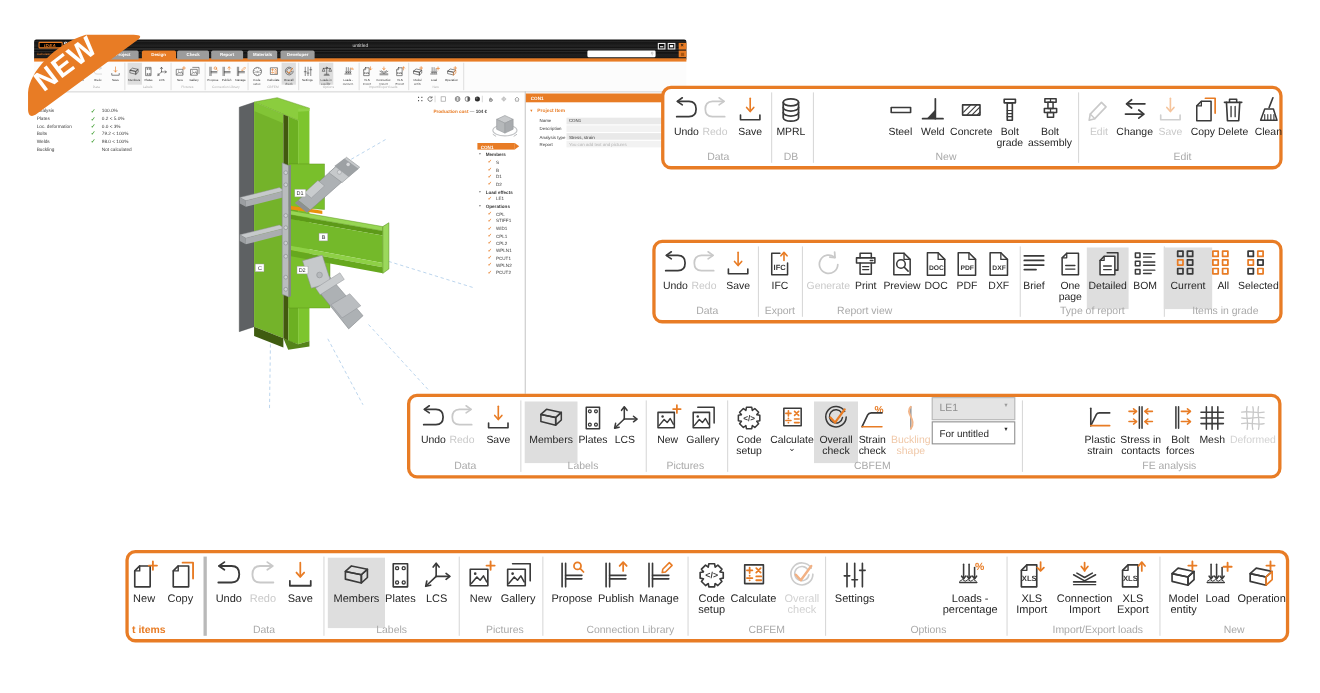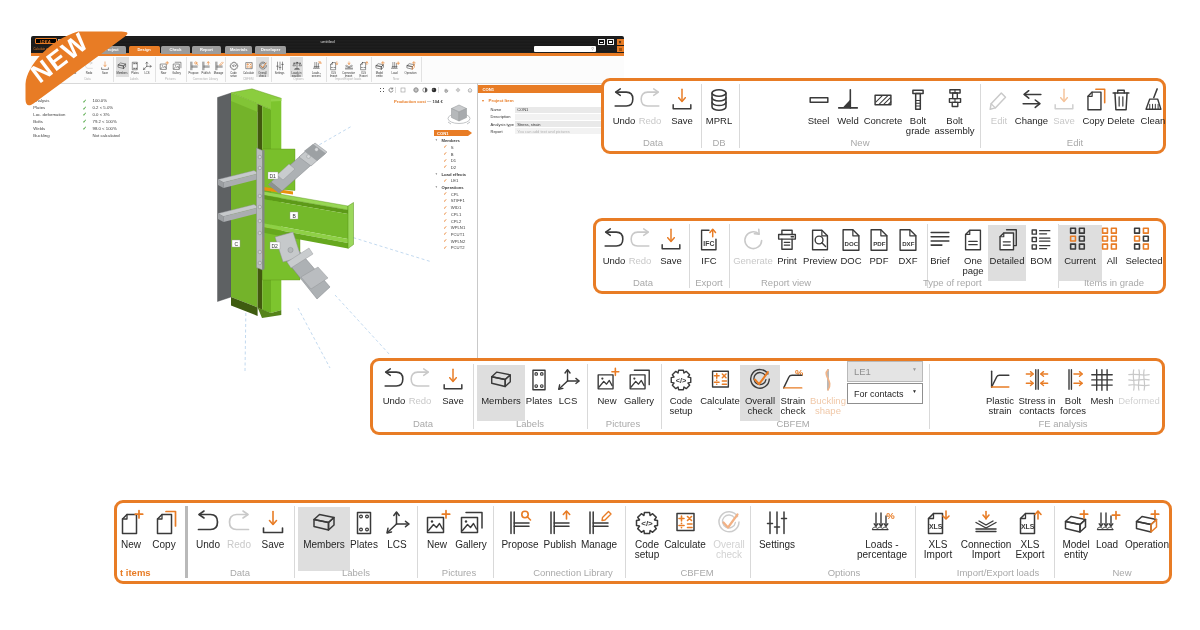--- a/index.html
+++ b/index.html
@@ -294,21 +294,21 @@
           <path d="M3.9 9.9 H9.1 V15.1 H3.9 Z" stroke="#e87c25" stroke-width="1.7" fill="none"></path>
           <path d="M13.4 9.9 H18.6 V15.1 H13.4 Z" stroke="#3a3a3a" stroke-width="1.7" fill="none"></path>
           <path d="M3.9 18.4 H9.1 V23.6 H3.9 Z" stroke="#3a3a3a" stroke-width="1.7" fill="none"></path>
           <path d="M13.4 18.4 H18.6 V23.6 H13.4 Z" stroke="#e87c25" stroke-width="1.7" fill="none"></path>
         </svg></div>
       <div class="rlb" style="color:#262626;font-size:9.5px">Selected</div>
     </div>
     <div class="gname" style="left:-23px;width:140px;text-align:center;color:#a9a9a9">Data</div>
     <div class="gname" style="left:43px;width:140px;text-align:center;color:#a9a9a9">Export</div>
     <div class="gname" style="left:165px;width:140px;text-align:left;color:#a9a9a9">Report view</div>
-    <div class="gname" style="left:327px;width:140px;color:#a9a9a9">Type of report</div>
+    <div class="gname" style="left:327px;width:140px;text-align:center;color:#a9a9a9">Type of report</div>
     <div class="gname" style="left:448px;width:140px;text-align:center;color:#a9a9a9">Items in grade</div>
   </div>
 <div class="ribbon" style="left:370px;top:358px;width:795px;height:77px">
     <div class="rsep" style="left:100px"></div>
     <div class="rsep" style="left:214px"></div>
     <div class="rsep" style="left:288px"></div>
     <div class="rsep" style="left:556px"></div>
     <div class="rit" style="left:-5.0px;width:52px;height:56px;">
       <div class="ricon" style="height:28px"><svg width="26" height="26" viewBox="0 0 28 28" fill="none" stroke-linecap="round" stroke-linejoin="round">
           <path d="M10 2 L5 5.5 L10 9" stroke="#3a3a3a" stroke-width="1.6" fill="none"></path>
@@ -712,21 +712,21 @@
     <div class="gname" style="left:510px;width:140px;text-align:center;color:#a9a9a9">CBFEM</div>
     <div class="gname" style="left:657px;width:140px;text-align:center;color:#a9a9a9">Options</div>
     <div class="gname" style="left:811px;width:140px;text-align:center;color:#a9a9a9">Import/Export loads</div>
     <div class="gname" style="left:935px;width:140px;text-align:center;color:#a9a9a9">New</div>
   </div>
 <div style="position:absolute;left:847px;top:361px;width:76px;height:21px;background:#e4e4e4;border:1px solid #b9b9b9;z-index:30">
   <span style="position:absolute;left:6px;top:4px;font-size:9.5px;color:#8f8f8f">LE1</span>
   <span style="position:absolute;right:5px;top:4px;font-size:5px;color:#9a9a9a">▼</span>
   </div>
 <div style="position:absolute;left:847px;top:383px;width:76px;height:21px;background:#fff;border:1px solid #8f8f8f;z-index:30">
-  <span style="position:absolute;left:6px;top:4.5px;font-size:9px;color:#1f1f1f">For contacts</span>
+  <span style="position:absolute;left:6px;top:4.5px;font-size:9px;color:#1f1f1f">For untitled</span>
   <span style="position:absolute;right:5px;top:4px;font-size:5px;color:#2a2a2a">▼</span>
   </div>
 <div id="app">
     <div id="titlebar"></div>
     <div style="position:absolute;left:4．5px;top:1px"></div>
     <div style="position:absolute;left:4px;top:1.8px;width:22px;height:6.2px;border:0.8px solid #e87c25;border-radius:1px;background:#000;color:#e87c25;font-style:italic;font-weight:bold;font-size:4.1px;text-align:center;line-height:6.2px;letter-spacing:0.3px;z-index:3">IDEA</div>
     <div style="position:absolute;left:27px;top:2px;color:#fff;font-style:italic;font-weight:bold;font-size:5.4px;z-index:3">StatiCa&nbsp; CONNECTION</div>
     <div style="position:absolute;left:73.5px;top:2px;color:#fff;font-style:italic;font-weight:bold;font-size:5.4px;z-index:3">NOW</div>
     <div style="position:absolute;left:3px;top:10.2px;color:#e87c25;font-size:2.8px;z-index:3">Calculate yesterday's estimates</div>
     <div style="position:absolute;left:290px;top:2.4px;color:#ddd;font-size:4.4px;z-index:3">untitled</div>

